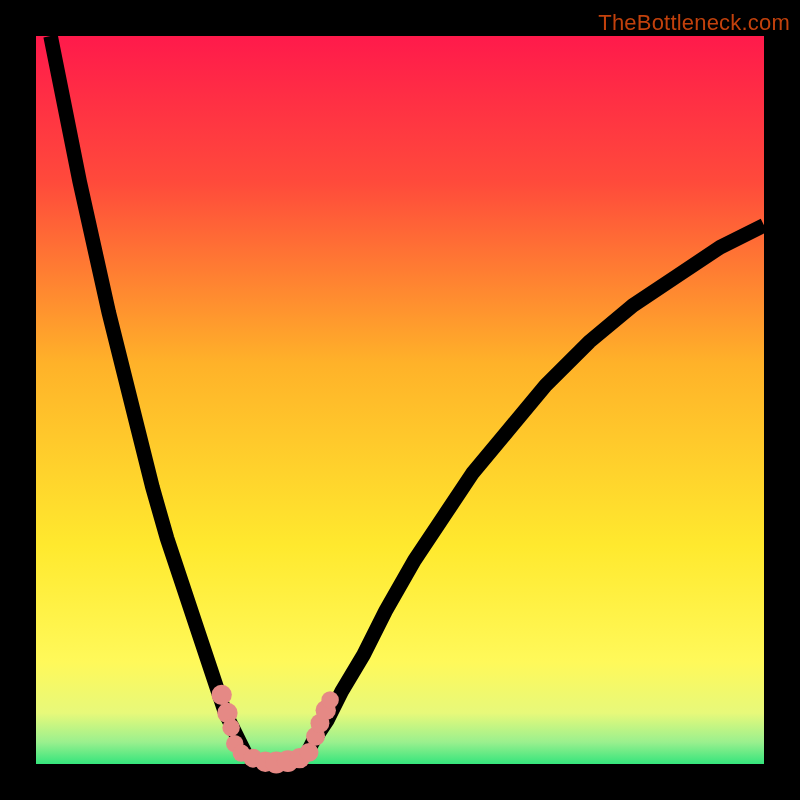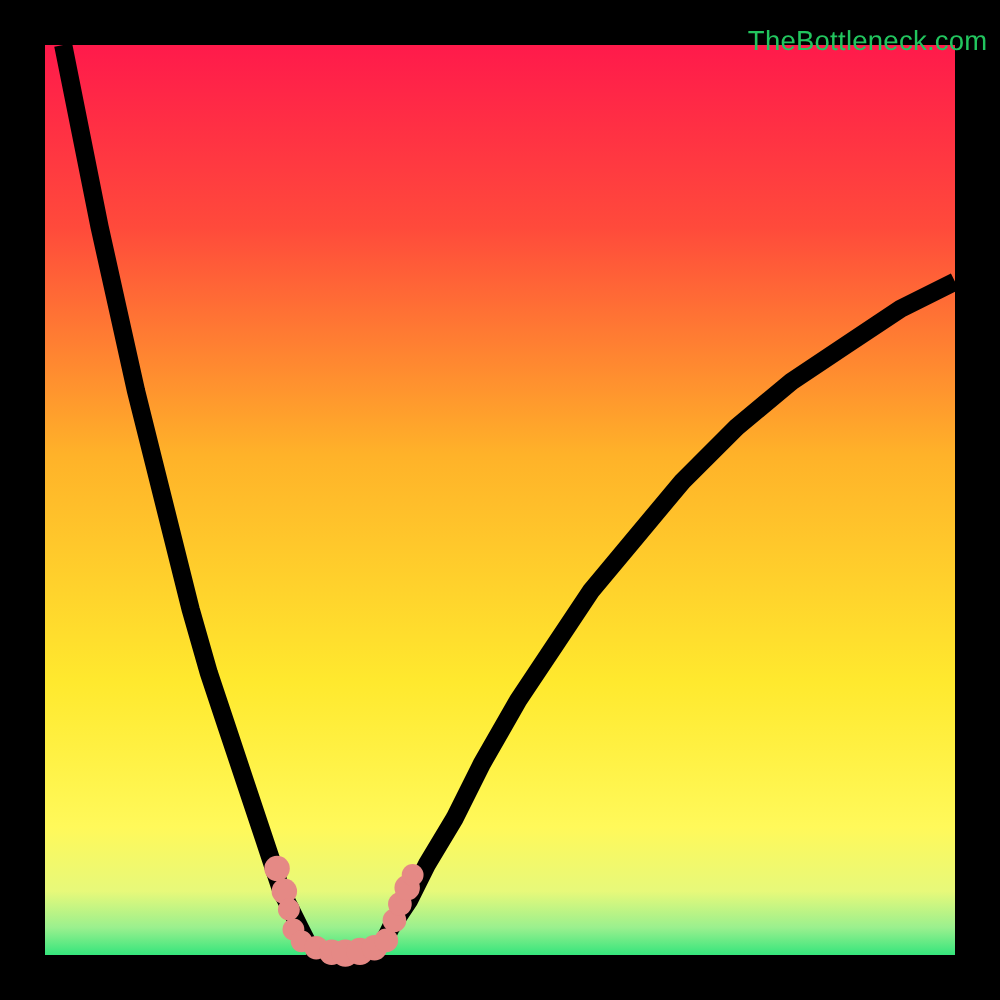--- a/index.html
+++ b/index.html
@@ -20,23 +20,23 @@
   .plot {
     position: absolute;
     left: 36px;
     top: 36px;
     width: 728px;
     height: 728px;
     
   }
   .watermark {
     position: absolute;
-    top: 20px;
+    top: 10px;
     right: 10px;
-    color: #22c55e;
+    color: #c2410c;
     font-size: 22px;
     font-weight: 500;
     letter-spacing: 0.2px;
     user-select: none;
   }
   svg.curve {
     position: absolute;
     left: 0;
     top: 0;
     width: 728px;

